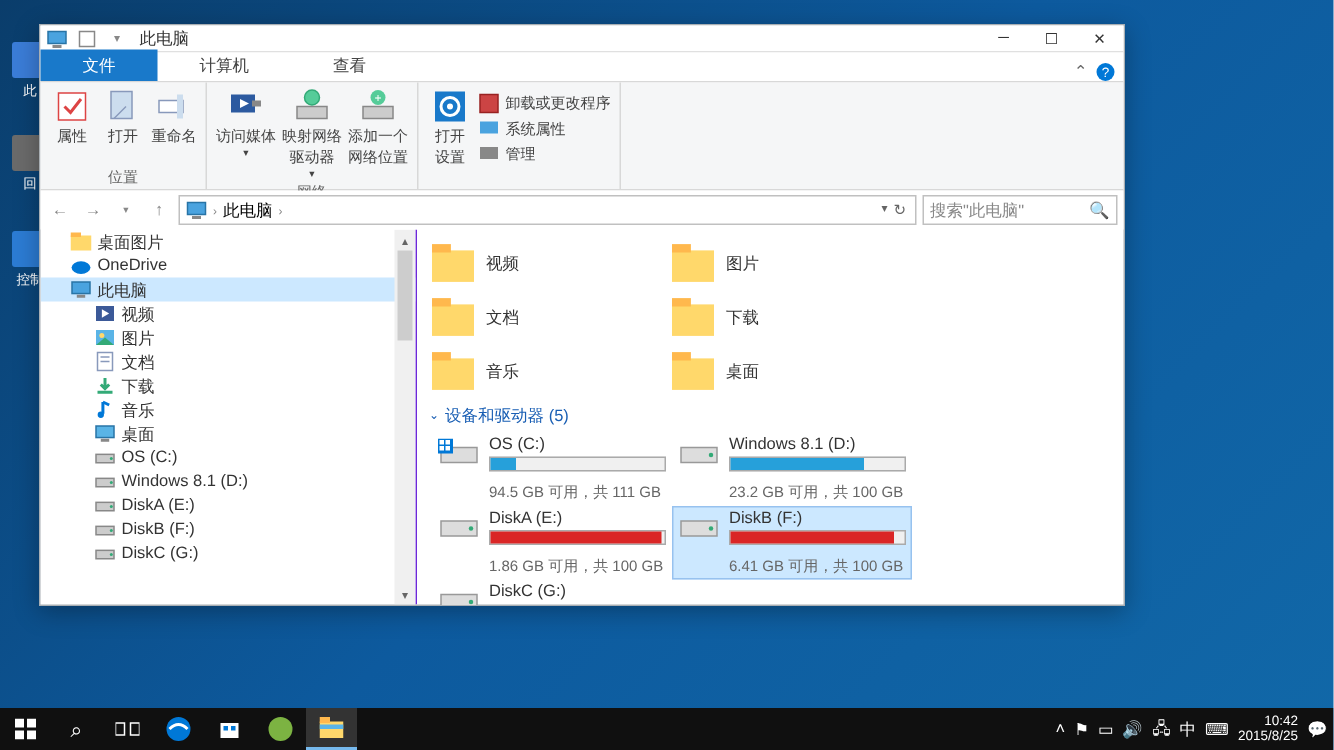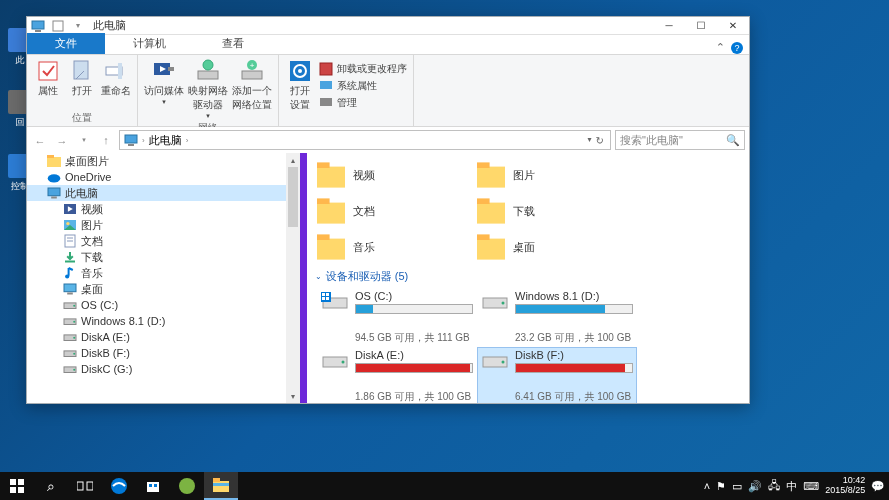--- a/index.html
+++ b/index.html
@@ -23,42 +23,42 @@
 .ribbon .group .g-label { text-align: center; color: #666; font-size: 10px; padding: 1px 0; }
 .ribbon .r-item { display: flex; flex-direction: column; align-items: center; text-align: center; min-width: 30px; cursor: pointer; color: #444; }
 .ribbon .r-item .r-ico { width: 24px; height: 24px; margin-bottom: 1px; }
 .ribbon .r-small { display: flex; align-items: flex-end; gap: 4px; font-size: 10px; color: #444; padding: 1px 0; }
 .ribbon .r-small .rs-ico { width: 14px; height: 14px; }
 .addrbar { height: 26px; display: flex; align-items: center; padding: 2px 4px; gap: 4px; background: #fff; }
 .addrbar .nav-btn { width: 18px; height: 18px; display: flex; align-items: center; justify-content: center; color: #888; font-size: 11px; cursor: pointer; }
 .addrbar .addr-box { flex: 1; height: 20px; border: 1px solid #c0c0c0; display: flex; align-items: center; padding: 0 4px; font-size: 11px; gap: 4px; }
 .addrbar .search-box { width: 130px; height: 20px; border: 1px solid #c0c0c0; display: flex; align-items: center; padding: 0 4px; font-size: 11px; color: #888; }
 .content { flex: 1; display: flex; overflow: hidden; }
-.sidebar { width: 280px; border-right: 7px solid #6d28d9; overflow-y: auto; font-size: 11px; position: relative; }
+.sidebar { width: 251px; border-right: 1px solid #6d28d9; overflow-y: auto; font-size: 11px; position: relative; }
 .sidebar .sb-item { display: flex; align-items: center; height: 16px; padding-left: 20px; gap: 4px; cursor: pointer; color: #333; }
 .sidebar .sb-item.selected { background: #cce8ff; }
 .sidebar .sb-item .sb-ico { width: 14px; height: 14px; flex-shrink: 0; }
 .sidebar-scrollbar { position: absolute; right: 0; top: 0; width: 14px; height: 100%; background: #f0f0f0; display: flex; flex-direction: column; }
 .sidebar-scrollbar .sb-arrow { height: 14px; display: flex; align-items: center; justify-content: center; font-size: 8px; color: #666; }
 .sidebar-scrollbar .sb-thumb { flex: 0 0 60px; background: #cdcdcd; margin: 0 2px; }
 .main { flex: 1; overflow-y: auto; padding: 4px 0; }
 .main .folders-row { display: flex; flex-wrap: wrap; padding-left: 10px; }
 .main .folder-item { width: 160px; height: 36px; display: flex; align-items: center; gap: 8px; cursor: pointer; }
 .main .folder-item .f-ico { width: 28px; height: 28px; }
 .main .folder-item .f-name { font-size: 11px; color: #333; }
 .main .section-header { font-size: 11px; color: #1a5fb4; padding: 4px 0 4px 8px; display: flex; align-items: center; gap: 4px; }
 .main .drives-row { display: flex; flex-wrap: wrap; padding-left: 10px; }
 .main .drive-item { width: 160px; padding: 2px 4px; display: flex; gap: 6px; cursor: pointer; }
 .main .drive-item.selected { background: #cce8ff; border: 1px solid #97c2ef; padding: 1px 3px; }
 .main .drive-item .d-ico { width: 28px; height: 20px; margin-top: 2px; }
 .main .drive-item .d-info { flex: 1; }
 .main .drive-item .d-name { font-size: 11px; color: #333; }
 .main .drive-item .d-bar { height: 10px; border: 1px solid #aaa; margin-top: 2px; position: relative; background: #f0f0f0; }
 .main .drive-item .d-bar .d-fill { height: 100%; }
-.main .drive-item .d-text { font-size: 10px; color: #666; margin-top: 17px; }
+.main .drive-item .d-text { font-size: 10px; color: #666; margin-top: 7px; }
 .statusbar { height: 18px; border-top: 1px solid #e0e0e0; font-size: 10px; display: flex; align-items: center; padding: 0 6px; color: #444; }
 .taskbar { position: absolute; bottom: 0; left: 0; right: 0; height: 28px; background: #101010; display: flex; align-items: center; }
 .taskbar .tb-item { width: 34px; height: 28px; display: flex; align-items: center; justify-content: center; color: white; cursor: pointer; font-size: 14px; }
 .taskbar .tb-item.active { background: #333; border-bottom: 2px solid #76b9ed; }
 .taskbar .tray { margin-left: auto; display: flex; align-items: center; height: 100%; padding-right: 4px; color: white; font-size: 9px; gap: 6px; }
 .taskbar .tray .tray-ico { font-size: 11px; }
 .taskbar .tray .clock { text-align: right; line-height: 1.1; }
 svg { display: block; }
 </style>
 </head>

